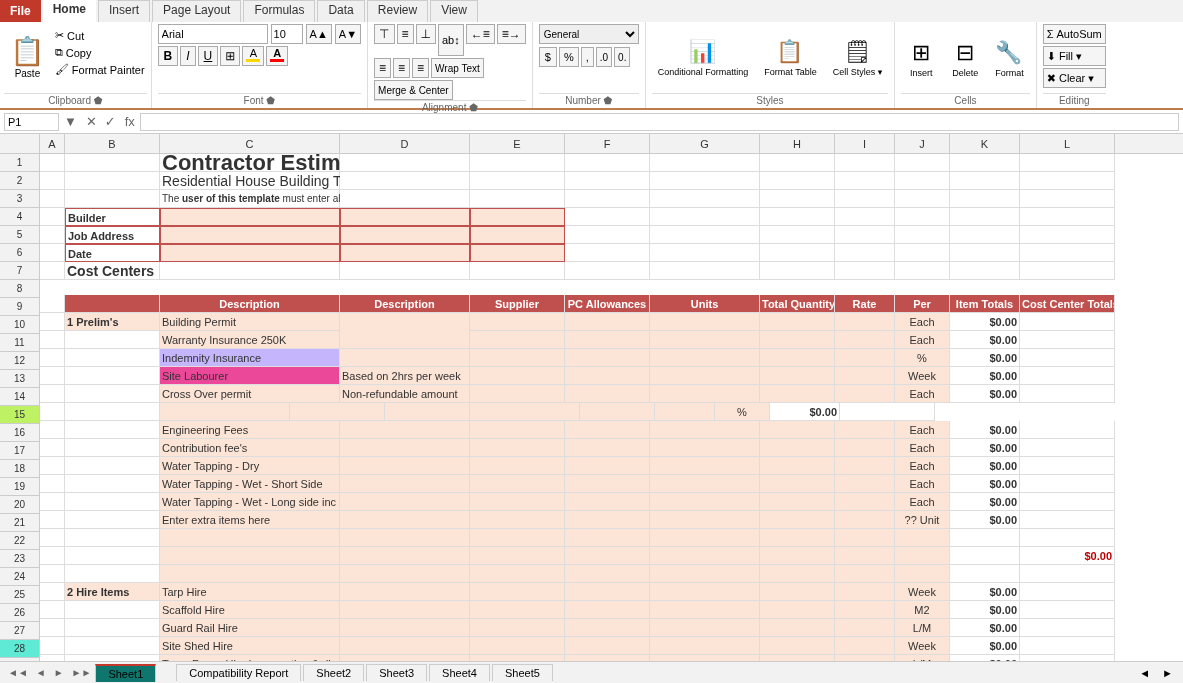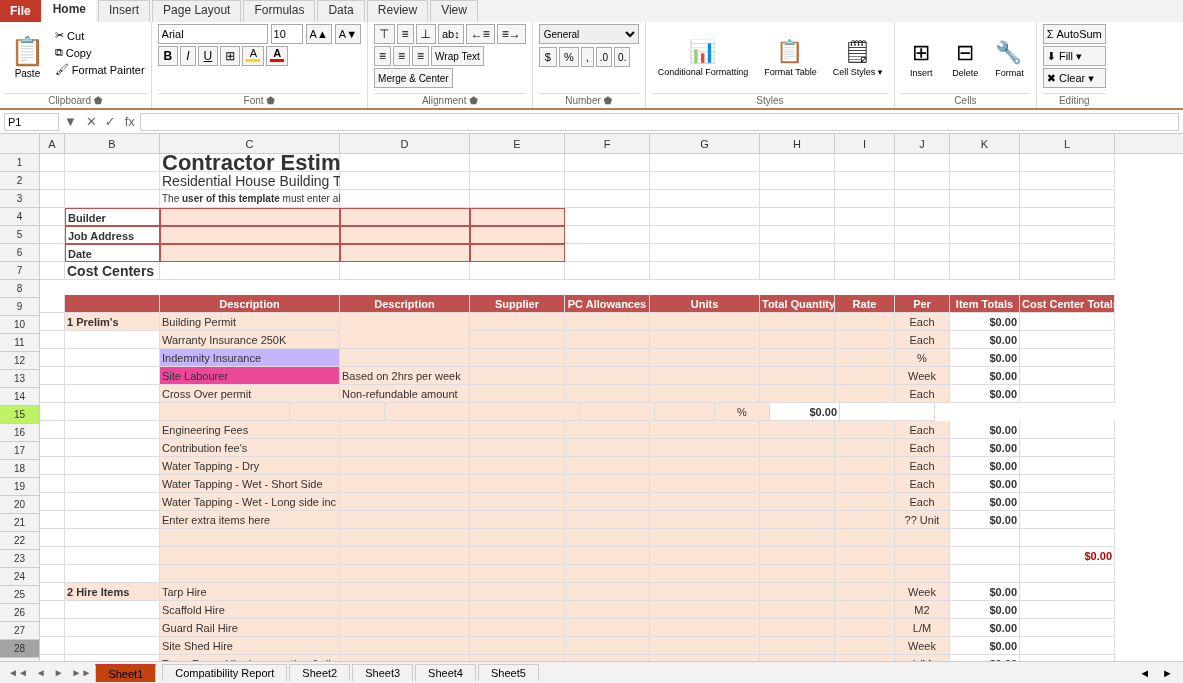--- a/index.html
+++ b/index.html
@@ -74,21 +74,21 @@
     </div>
     <div style="font-size:10px; color:#666; text-align:center; border-top:1px solid #ddd; padding-top:1px;">Font ⬟</div>
   </div>
 
   <div style="display:flex; flex-direction:column; border-right:1px solid #ddd; padding:2px 6px;">
     <div style="flex:1;">
       <div style="display:flex; gap:2px; margin-bottom:2px;">
         <button style="font-size:12px; height:20px; border:1px solid #aaa; background:#f5f5f5; padding:0 4px; cursor:pointer;">⊤</button>
         <button style="font-size:12px; height:20px; border:1px solid #aaa; background:#f5f5f5; padding:0 4px; cursor:pointer;">≡</button>
         <button style="font-size:12px; height:20px; border:1px solid #aaa; background:#f5f5f5; padding:0 4px; cursor:pointer;">⊥</button>
-        <button style="font-size:11px; height:20px; border:1px solid #aaa; background:#f5f5f5; padding:0 3px; cursor:pointer;">ab↕</button>
+        <button style="font-size:11px; height:32px; border:1px solid #aaa; background:#f5f5f5; padding:0 3px; cursor:pointer;">ab↕</button>
         <button style="font-size:12px; height:20px; border:1px solid #aaa; background:#f5f5f5; padding:0 4px; cursor:pointer;">←≡</button>
         <button style="font-size:12px; height:20px; border:1px solid #aaa; background:#f5f5f5; padding:0 4px; cursor:pointer;">≡→</button>
       </div>
       <div style="display:flex; gap:2px; margin-bottom:2px;">
         <button style="font-size:12px; height:20px; border:1px solid #aaa; background:#f5f5f5; padding:0 4px; cursor:pointer;">≡</button>
         <button style="font-size:12px; height:20px; border:1px solid #aaa; background:#f5f5f5; padding:0 4px; cursor:pointer;">≡</button>
         <button style="font-size:12px; height:20px; border:1px solid #aaa; background:#f5f5f5; padding:0 4px; cursor:pointer;">≡</button>
         <button style="font-size:10px; height:20px; border:1px solid #aaa; background:#f5f5f5; padding:0 3px; cursor:pointer;">Wrap Text</button>
       </div>
       <div style="display:flex; gap:2px;">
@@ -223,21 +223,21 @@
         <div style="border-bottom: 1px solid rgb(204, 204, 204); border-right: 1px solid rgb(204, 204, 204); font-size: 10px; text-align: center; line-height: 18px; height: 18px; min-height: 18px; background: rgb(242, 242, 242); color: rgb(51, 51, 51);">18</div>
         <div style="border-bottom: 1px solid rgb(204, 204, 204); border-right: 1px solid rgb(204, 204, 204); font-size: 10px; text-align: center; line-height: 18px; height: 18px; min-height: 18px; background: rgb(242, 242, 242); color: rgb(51, 51, 51);">19</div>
         <div style="border-bottom: 1px solid rgb(204, 204, 204); border-right: 1px solid rgb(204, 204, 204); font-size: 10px; text-align: center; line-height: 18px; height: 18px; min-height: 18px; background: rgb(242, 242, 242); color: rgb(51, 51, 51);">20</div>
         <div style="border-bottom: 1px solid rgb(204, 204, 204); border-right: 1px solid rgb(204, 204, 204); font-size: 10px; text-align: center; line-height: 18px; height: 18px; min-height: 18px; background: rgb(242, 242, 242); color: rgb(51, 51, 51);">21</div>
         <div style="border-bottom: 1px solid rgb(204, 204, 204); border-right: 1px solid rgb(204, 204, 204); font-size: 10px; text-align: center; line-height: 18px; height: 18px; min-height: 18px; background: rgb(242, 242, 242); color: rgb(51, 51, 51);">22</div>
         <div style="border-bottom: 1px solid rgb(204, 204, 204); border-right: 1px solid rgb(204, 204, 204); font-size: 10px; text-align: center; line-height: 18px; height: 18px; min-height: 18px; background: rgb(242, 242, 242); color: rgb(51, 51, 51);">23</div>
         <div style="border-bottom: 1px solid rgb(204, 204, 204); border-right: 1px solid rgb(204, 204, 204); font-size: 10px; text-align: center; line-height: 18px; height: 18px; min-height: 18px; background: rgb(242, 242, 242); color: rgb(51, 51, 51);">24</div>
         <div style="border-bottom: 1px solid rgb(204, 204, 204); border-right: 1px solid rgb(204, 204, 204); font-size: 10px; text-align: center; line-height: 18px; height: 18px; min-height: 18px; background: rgb(242, 242, 242); color: rgb(51, 51, 51);">25</div>
         <div style="border-bottom: 1px solid rgb(204, 204, 204); border-right: 1px solid rgb(204, 204, 204); font-size: 10px; text-align: center; line-height: 18px; height: 18px; min-height: 18px; background: rgb(242, 242, 242); color: rgb(51, 51, 51);">26</div>
         <div style="border-bottom: 1px solid rgb(204, 204, 204); border-right: 1px solid rgb(204, 204, 204); font-size: 10px; text-align: center; line-height: 18px; height: 18px; min-height: 18px; background: rgb(242, 242, 242); color: rgb(51, 51, 51);">27</div>
-        <div style="border-bottom: 1px solid rgb(204, 204, 204); border-right: 1px solid rgb(204, 204, 204); font-size: 10px; text-align: center; line-height: 18px; height: 18px; min-height: 18px; background: #a3a3a3; color: rgb(51, 51, 51);">28</div>
+        <div style="border-bottom: 1px solid rgb(204, 204, 204); border-right: 1px solid rgb(204, 204, 204); font-size: 10px; text-align: center; line-height: 18px; height: 18px; min-height: 18px; background: #5eead4; color: rgb(51, 51, 51);">28</div>
         <div style="border-bottom: 1px solid rgb(204, 204, 204); border-right: 1px solid rgb(204, 204, 204); font-size: 10px; text-align: center; line-height: 18px; height: 18px; min-height: 18px; background: rgb(242, 242, 242); color: rgb(51, 51, 51);">29</div>
       </div>
     <div style="display:flex; flex-direction:column;" id="dataGrid">
     <div style="display: flex; height: 18px; min-height: 18px;">
           <div style="width: 25px; min-width: 25px; font-size: 11px; font-weight: normal; text-align: left; background: rgb(255, 255, 255); color: rgb(51, 51, 51); border-right: 1px solid rgb(221, 221, 221); border-bottom: 1px solid rgb(221, 221, 221); overflow: hidden; white-space: nowrap; padding: 0px 2px; line-height: 18px;"></div>
           <div style="width: 95px; min-width: 95px; font-size: 11px; font-weight: normal; text-align: left; background: rgb(255, 255, 255); color: rgb(51, 51, 51); border-right: 1px solid rgb(221, 221, 221); border-bottom: 1px solid rgb(221, 221, 221); overflow: hidden; white-space: nowrap; padding: 0px 2px; line-height: 18px;"></div>
           <div style="width: 180px; min-width: 180px; font-size: 22px; font-weight: bold; text-align: center; background: rgb(255, 255, 255); color: rgb(51, 51, 51); border-right: 1px solid rgb(221, 221, 221); border-bottom: 1px solid rgb(221, 221, 221); padding: 0px 2px; line-height: 18px; overflow: visible; white-space: nowrap;">Contractor Estimate Template</div>
           <div style="width: 130px; min-width: 130px; font-size: 11px; font-weight: normal; text-align: left; background: rgb(255, 255, 255); color: rgb(51, 51, 51); border-right: 1px solid rgb(221, 221, 221); border-bottom: 1px solid rgb(221, 221, 221); overflow: hidden; white-space: nowrap; padding: 0px 2px; line-height: 18px;"></div>
           <div style="width: 95px; min-width: 95px; font-size: 11px; font-weight: normal; text-align: left; background: rgb(255, 255, 255); color: rgb(51, 51, 51); border-right: 1px solid rgb(221, 221, 221); border-bottom: 1px solid rgb(221, 221, 221); overflow: hidden; white-space: nowrap; padding: 0px 2px; line-height: 18px;"></div>
           <div style="width: 85px; min-width: 85px; font-size: 11px; font-weight: normal; text-align: left; background: rgb(255, 255, 255); color: rgb(51, 51, 51); border-right: 1px solid rgb(221, 221, 221); border-bottom: 1px solid rgb(221, 221, 221); overflow: hidden; white-space: nowrap; padding: 0px 2px; line-height: 18px;"></div>
@@ -641,21 +641,21 @@
         </div>
       </div>
   </div>
 </div>
 
 <div style="display:flex; align-items:center; border-top:1px solid #ccc; background:#f2f2f2; height:22px; padding:0 4px;">
   <div style="padding:1px 4px; font-size:10px; cursor:pointer; color:#666;">◄◄</div>
   <div style="padding:1px 4px; font-size:10px; cursor:pointer; color:#666;">◄</div>
   <div style="padding:1px 4px; font-size:10px; cursor:pointer; color:#666;">►</div>
   <div style="padding:1px 4px; font-size:10px; cursor:pointer; color:#666;">►►</div>
-  <div style="padding:2px 12px; font-size:11px; cursor:pointer; background:#c2410c; border:1px solid #ccc; border-bottom:none; margin-right:6px; border-top:2px solid #c0392b;">Sheet1</div>
+  <div style="padding:2px 12px; font-size:11px; cursor:pointer; background:#0f766e; border:1px solid #ccc; border-bottom:none; margin-right:20px; border-top:2px solid #c0392b;">Sheet1</div>
   <div style="padding:2px 12px; font-size:11px; cursor:pointer; background:#f2f2f2; border:1px solid #ccc; border-bottom:none; margin-right:2px;">Compatibility Report</div>
   <div style="padding:2px 12px; font-size:11px; cursor:pointer; background:#f2f2f2; border:1px solid #ccc; border-bottom:none; margin-right:2px;">Sheet2</div>
   <div style="padding:2px 12px; font-size:11px; cursor:pointer; background:#f2f2f2; border:1px solid #ccc; border-bottom:none; margin-right:2px;">Sheet3</div>
   <div style="padding:2px 12px; font-size:11px; cursor:pointer; background:#f2f2f2; border:1px solid #ccc; border-bottom:none; margin-right:2px;">Sheet4</div>
   <div style="padding:2px 12px; font-size:11px; cursor:pointer; background:#f2f2f2; border:1px solid #ccc; border-bottom:none; margin-right:2px;">Sheet5</div>
   <div style="flex:1;"></div>
   <div style="padding:1px 6px; font-size:11px; cursor:pointer;">◄</div>
   <div style="padding:1px 6px; font-size:11px; cursor:pointer;">►</div>
 </div>
 

